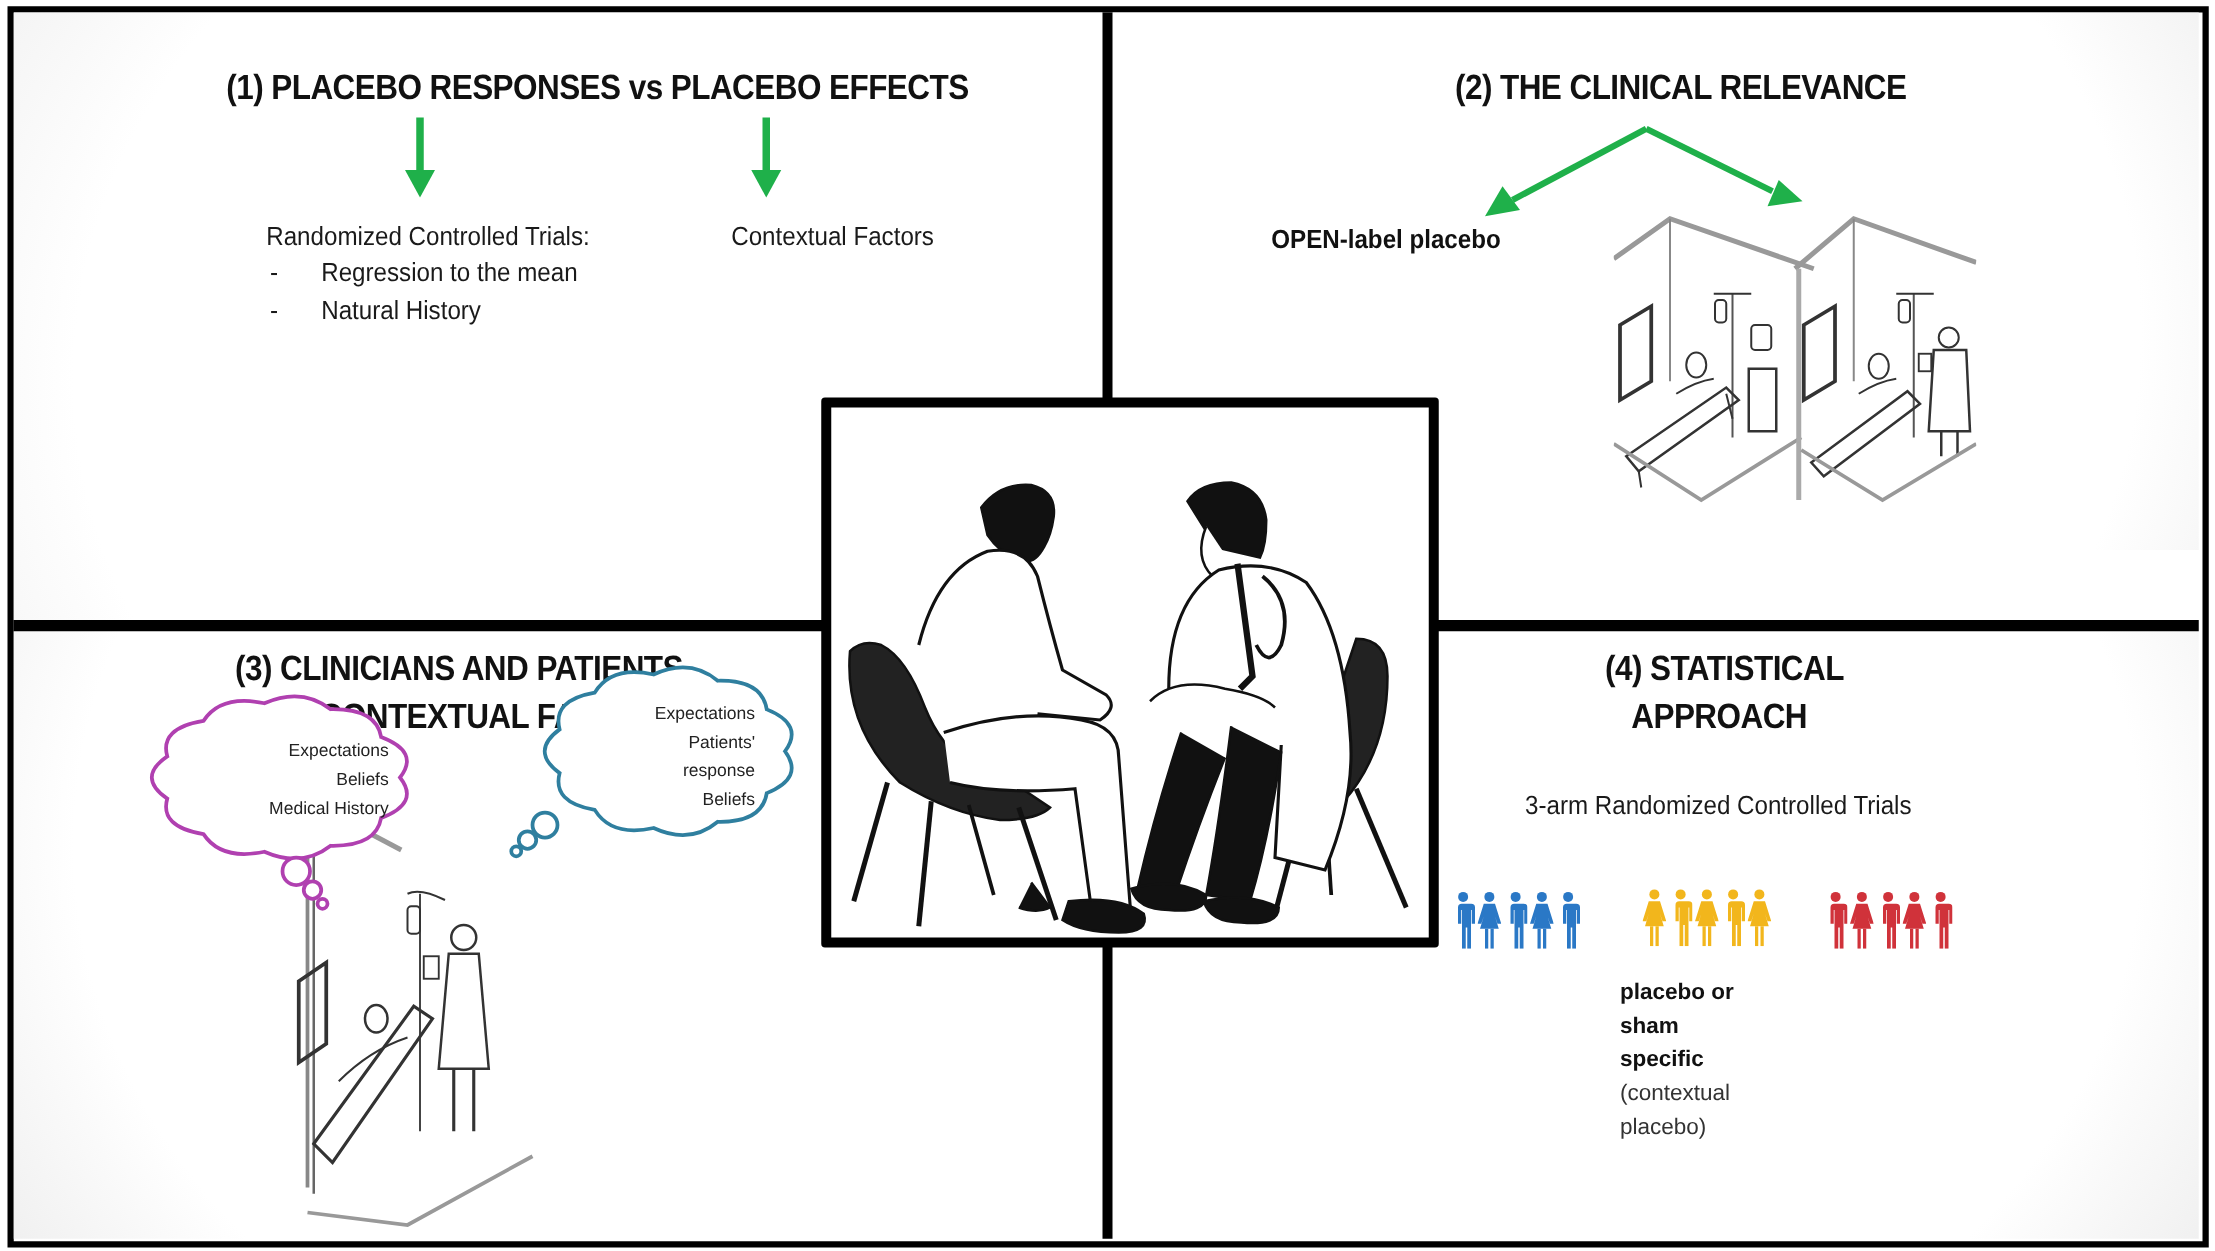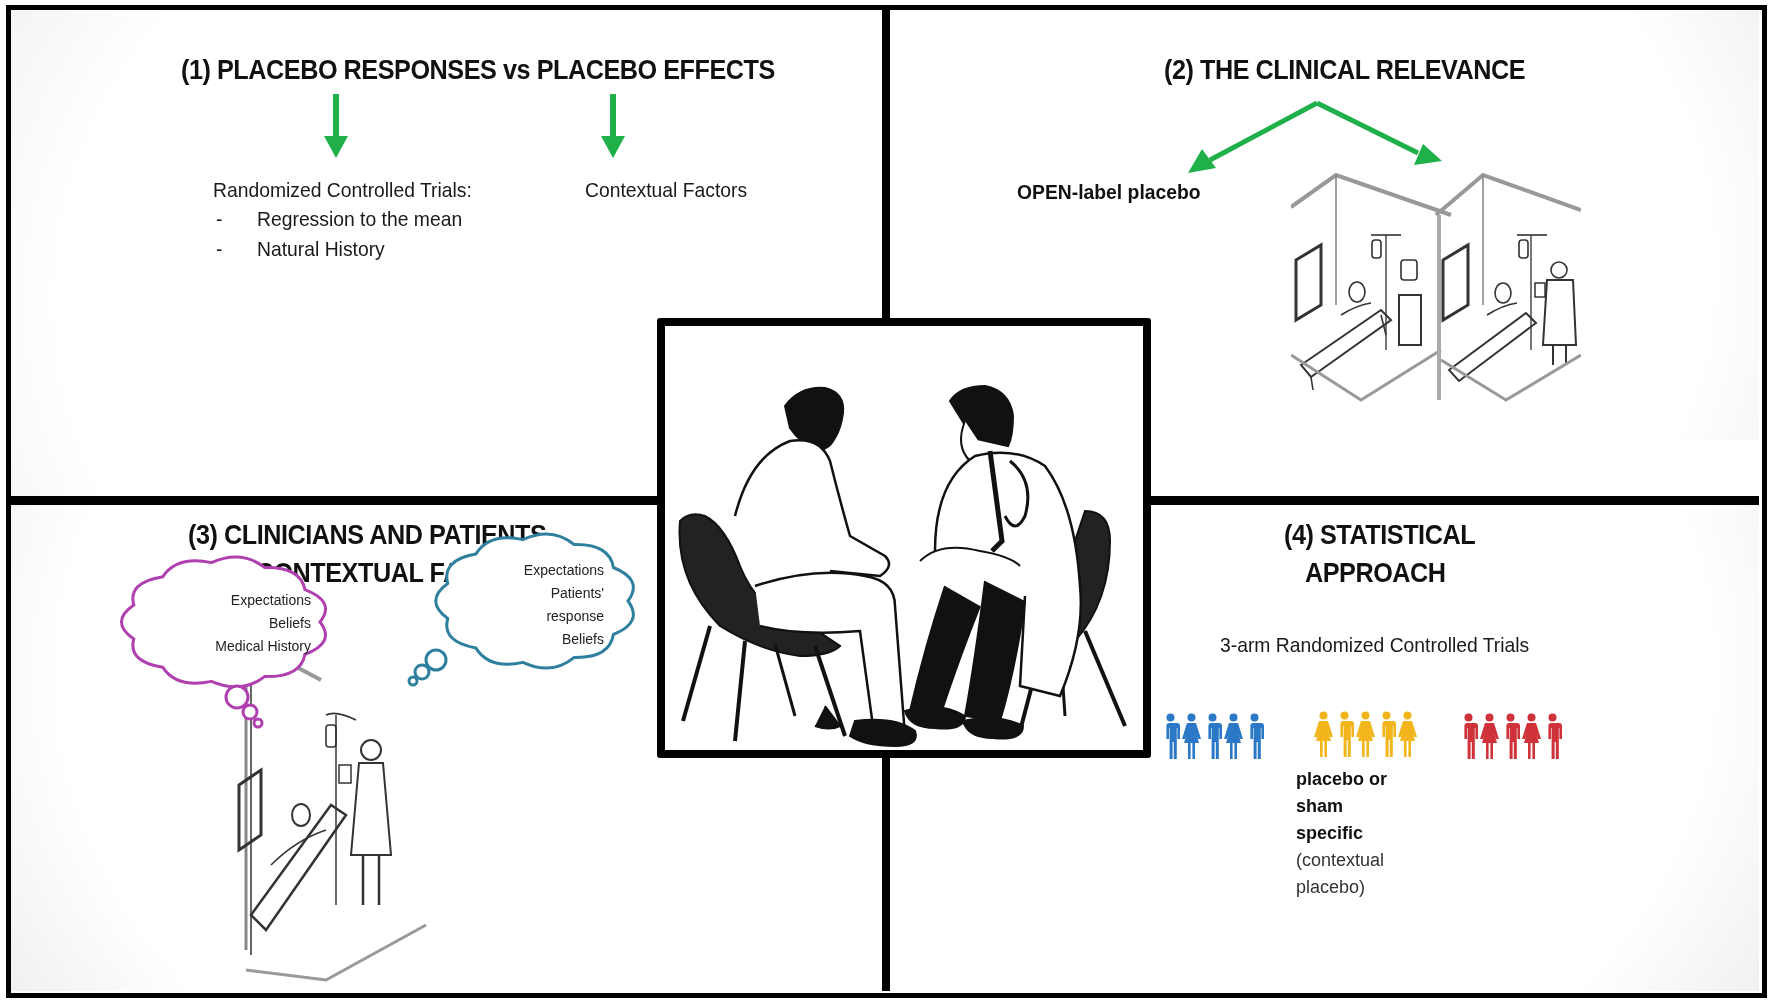--- a/index.html
+++ b/index.html
@@ -270,21 +270,21 @@
         </svg>
       </span>
       <span class="person">
         <svg width="19" height="46" viewBox="0 0 19 46">
           <circle cx="9.5" cy="4.5" r="4" fill="#d0323a"></circle>
           <path d="M3,10 h13 q3,0 3,3 v13 h-2.6 v-11 h-0.6 v31 h-3 v-17 h-1.2 v17 h-3 v-31 h-0.6 v11 h-2.6 v-13 q0,-3 3,-3 Z" fill="#d0323a"></path>
         </svg>
       </span>
     </div>
 
-  <div class="bold-label" style="left:406px; top:261px;">
+  <div class="bold-label" style="left:406px; top:275px;">
     <div>placebo or</div>
     <div>sham</div>
     <div>specific</div>
     <div class="sub-label">(contextual</div>
     <div class="sub-label">placebo)</div>
   </div>
 </div>
 
 <div class="vdiv"></div>
 <div class="hdiv"></div>

